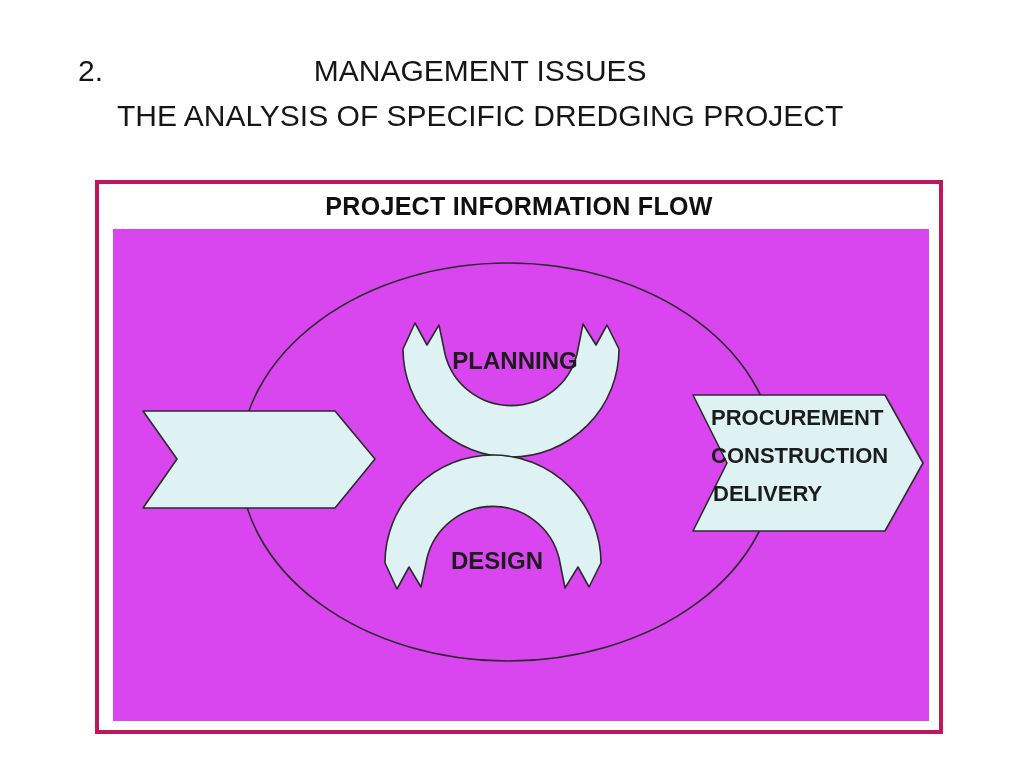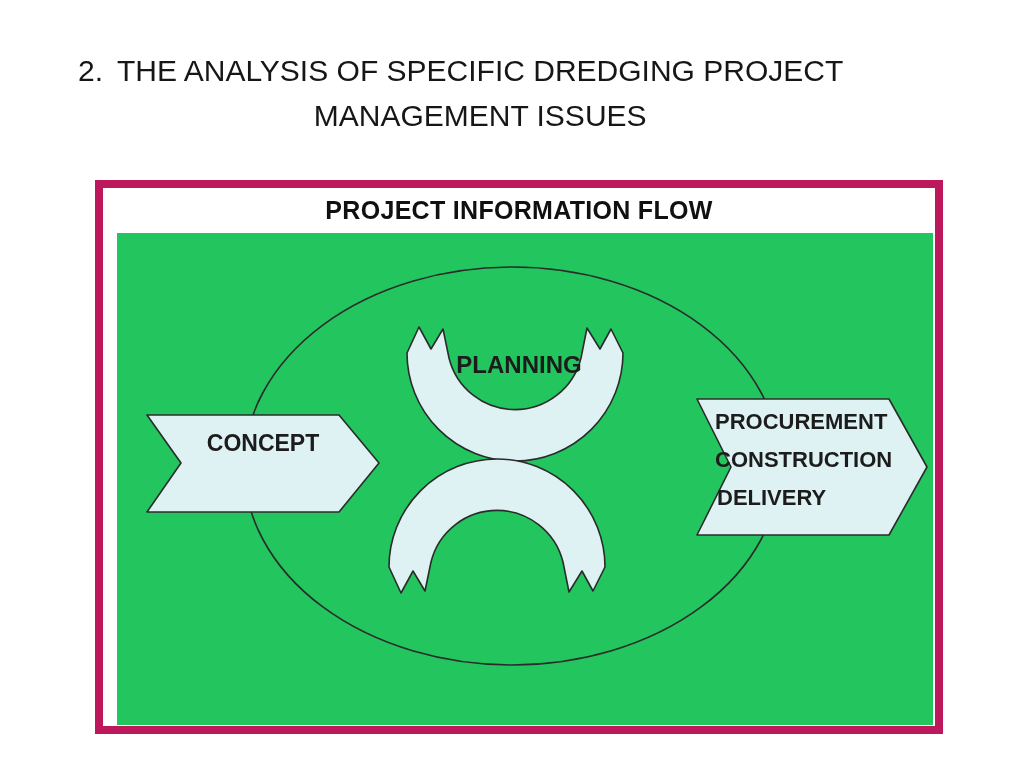--- a/index.html
+++ b/index.html
@@ -28,38 +28,38 @@
   .title-lines { text-align: center; }
 
   
   .panel {
     position: absolute;
     left: 95px;
     top: 180px;
     width: 848px;
     height: 554px;
     background: #ffffff;
-    border: 8px solid #be185d;
+    border: 4px solid #be185d;
     box-sizing: border-box;
   }
   .panel-title {
     text-align: center;
     font-size: 25px;
     font-weight: bold;
     color: #101010;
     margin-top: 8px;
     letter-spacing: 0.3px;
   }
   .canvas {
     position: absolute;
     left: 14px;
     top: 45px;
     width: 816px;
     height: 492px;
-    background: #22c55e;
+    background: #d946ef;
   }
   .canvas svg {
     position: absolute;
     left: 0; top: 0;
     width: 816px;
     height: 492px;
   }
 
   .label {
     position: absolute;
@@ -73,22 +73,22 @@
   .output-label .l1 { display: block;  }
   .output-label .l2 { display: block; }
   .output-label .l3 { display: block; margin-left: 2px; }
 </style>
 </head>
 <body>
 
 <div class="slide-title">
   <span>2.</span>
   <div class="title-lines">
+    <div>MANAGEMENT ISSUES</div>
     <div>THE ANALYSIS OF SPECIFIC DREDGING PROJECT</div>
-    <div>MANAGEMENT ISSUES</div>
   </div>
 </div>
 
 <div class="panel">
   <div class="panel-title">PROJECT INFORMATION FLOW</div>
 
   <div class="canvas">
 
     <svg viewBox="0 0 816 492">
 
@@ -103,23 +103,23 @@
                L476 358 L465 338 L452 359 L446 329
                A68 68 0 0 0 314 329
                L308 358 L296 338 L284 360 Z" fill="#def2f4" stroke="#2b2b2b" stroke-width="1.6" stroke-linejoin="round"></path>
 
       <polygon points="30,182 222,182 262,230 222,279 30,279 64,230" fill="#def2f4" stroke="#2b2b2b" stroke-width="1.6" stroke-linejoin="round"></polygon>
 
       <polygon points="580,166 772,166 810,234 772,302 580,302 614,234" fill="#def2f4" stroke="#2b2b2b" stroke-width="1.6" stroke-linejoin="round"></polygon>
     </svg>
 
     <div class="label planning-label">PLANNING</div>
+    <div class="label design-label">DESIGN</div>
 
     <div class="label concept-label">
-      <div>CONCEPT</div>
     </div>
 
     <div class="label output-label">
       <span class="l1">PROCUREMENT</span>
       <span class="l2">CONSTRUCTION</span>
       <span class="l3">DELIVERY</span>
     </div>
 
   </div>
 </div>

